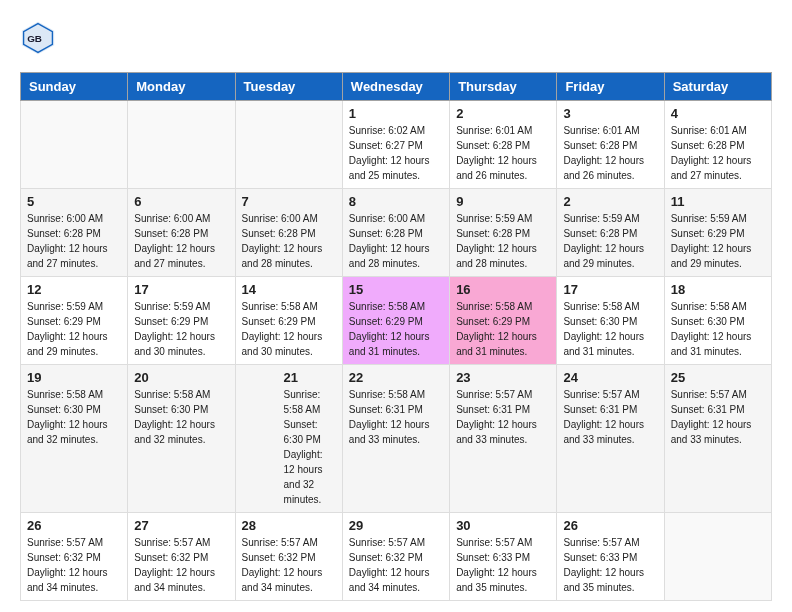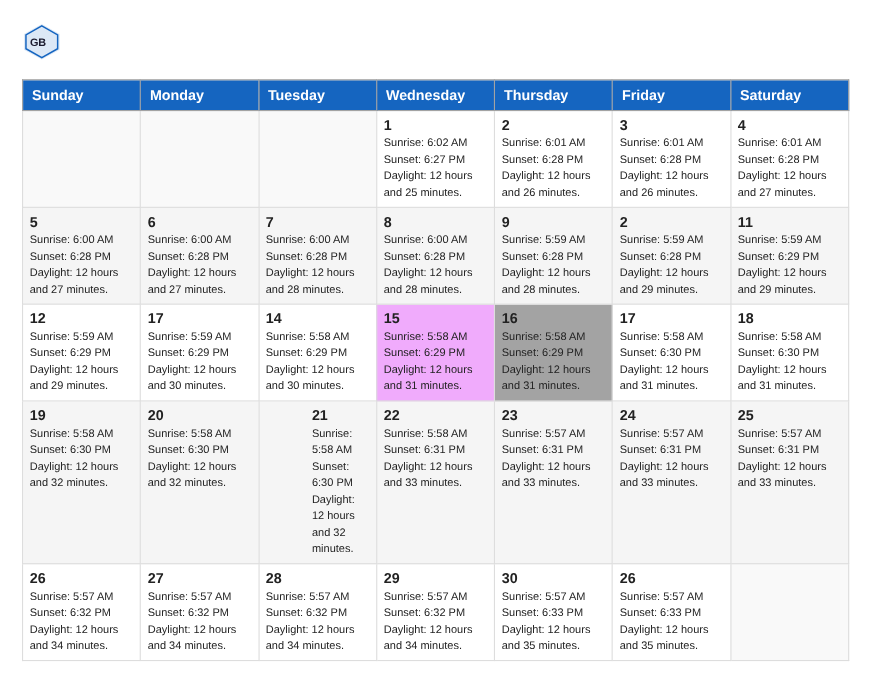--- a/index.html
+++ b/index.html
@@ -190,21 +190,21 @@
           <div class="day-info">Sunrise: 5:59 AM<br>Sunset: 6:29 PM<br>Daylight: 12 hours and 30 minutes.</div>
         </td>
         <td style="background: rgb(255, 255, 255);">
           <span class="day-num">14</span>
           <div class="day-info">Sunrise: 5:58 AM<br>Sunset: 6:29 PM<br>Daylight: 12 hours and 30 minutes.</div>
         </td>
         <td style="background: #f0abfc;">
           <span class="day-num">15</span>
           <div class="day-info">Sunrise: 5:58 AM<br>Sunset: 6:29 PM<br>Daylight: 12 hours and 31 minutes.</div>
         </td>
-        <td style="background: #a3a3a3;">
+        <td style="background: #f9a8d4;">
           <span class="day-num">16</span>
           <div class="day-info">Sunrise: 5:58 AM<br>Sunset: 6:29 PM<br>Daylight: 12 hours and 31 minutes.</div>
         </td>
         <td style="background: rgb(255, 255, 255);">
           <span class="day-num">17</span>
           <div class="day-info">Sunrise: 5:58 AM<br>Sunset: 6:30 PM<br>Daylight: 12 hours and 31 minutes.</div>
         </td>
         <td style="background: rgb(255, 255, 255);">
           <span class="day-num">18</span>
           <div class="day-info">Sunrise: 5:58 AM<br>Sunset: 6:30 PM<br>Daylight: 12 hours and 31 minutes.</div>

